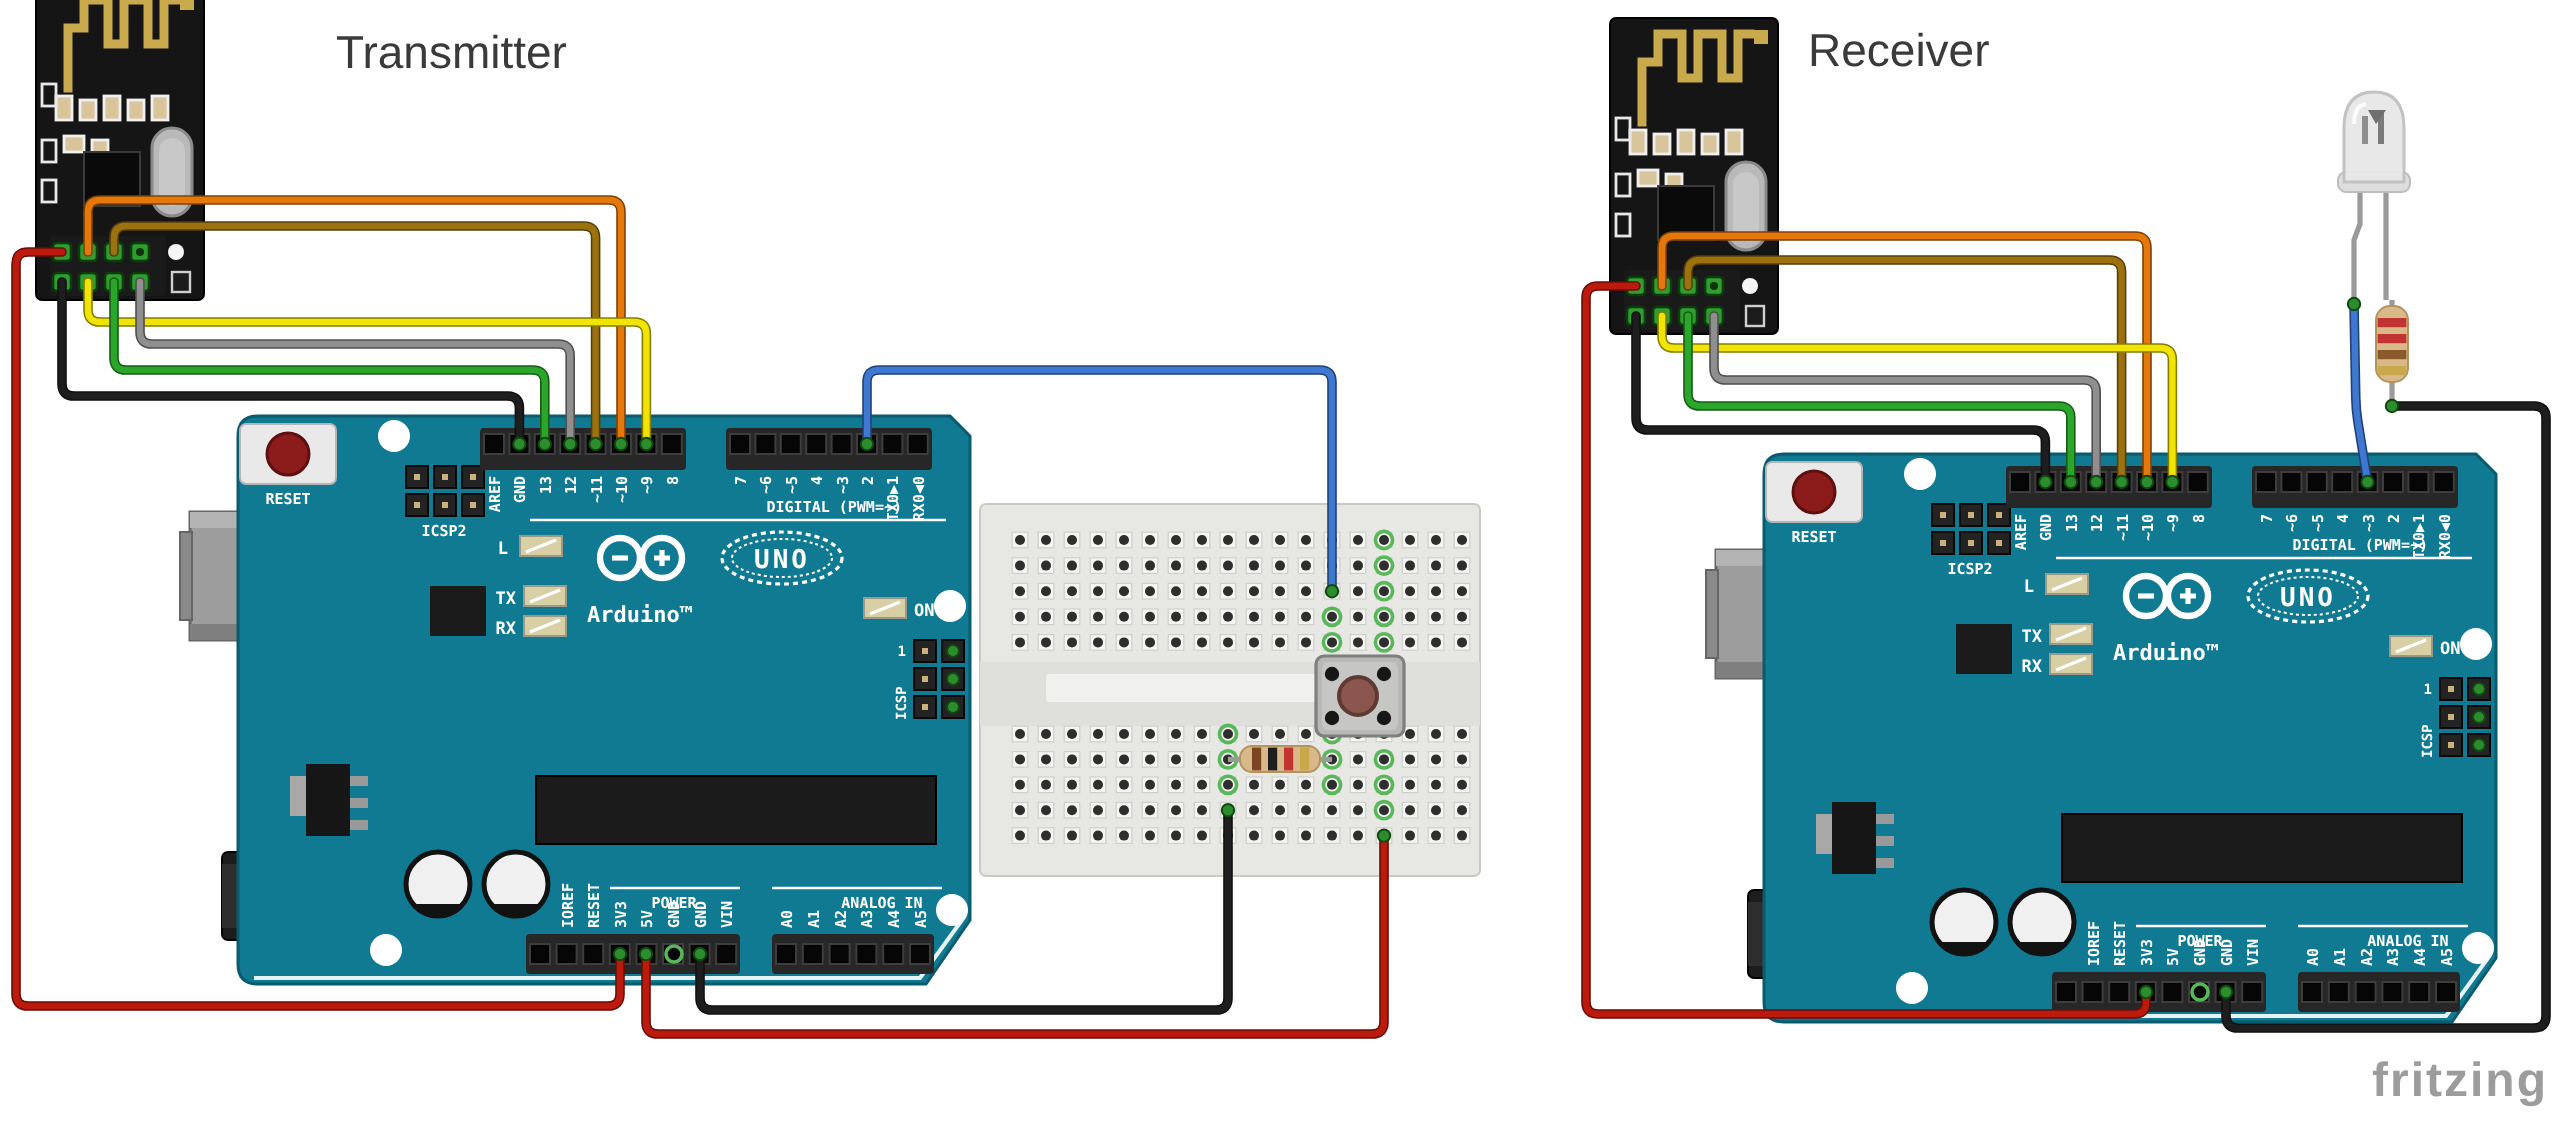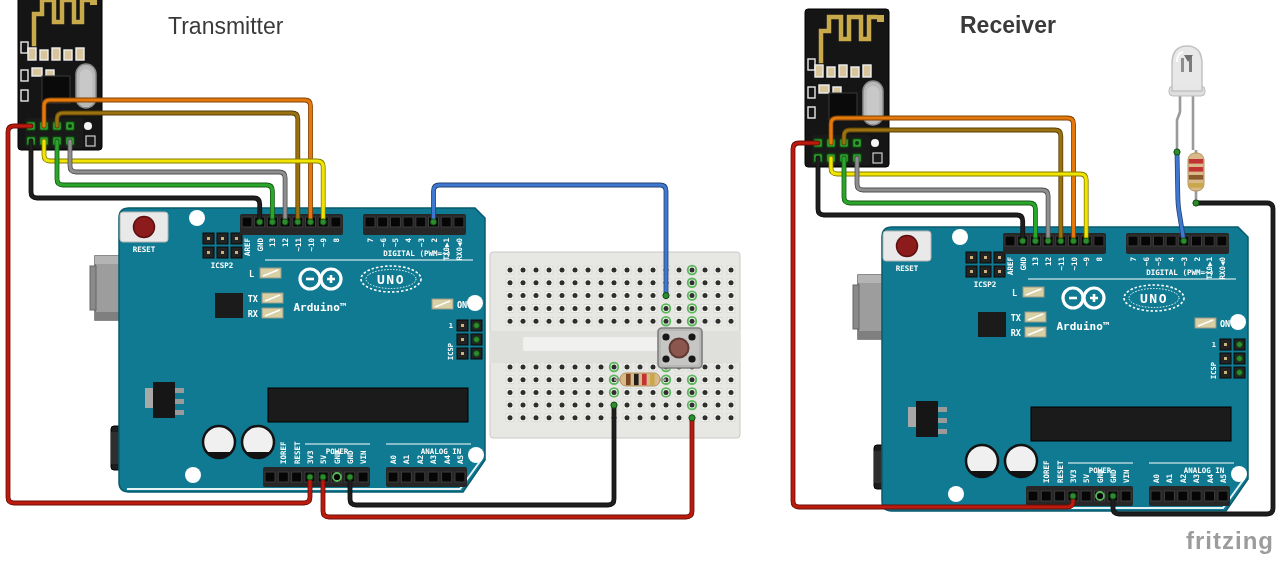--- a/index.html
+++ b/index.html
@@ -1,20 +1,20 @@
 <!DOCTYPE html>
 <html><head>
 <meta charset="utf-8">
 <style>
   html,body{margin:0;padding:0;background:#fff;}
   .stage{position:relative;width:1280px;height:564px;background:#ffffff;overflow:hidden;
          font-family:"Liberation Sans", sans-serif;}
   .title{position:absolute;font-size:23px;color:#3a3a3a;}
   .title-left{left:168px;top:3px;margin-top:10px;}
-  .title-right{left:960px;top:12px;font-weight:bold;}
+  .title-right{left:904px;top:12px;}
   .watermark{position:absolute;left:1186px;top:527px;font-size:24px;color:#9c9c9c;
              letter-spacing:1px;font-weight:700;}
   svg{position:absolute;left:0;top:0;}
 </style>
 </head>
 <body>
 
 <div class="stage">
   <svg id="diagram" width="1280" height="564" viewBox="0 0 1280 564">
       <g>

